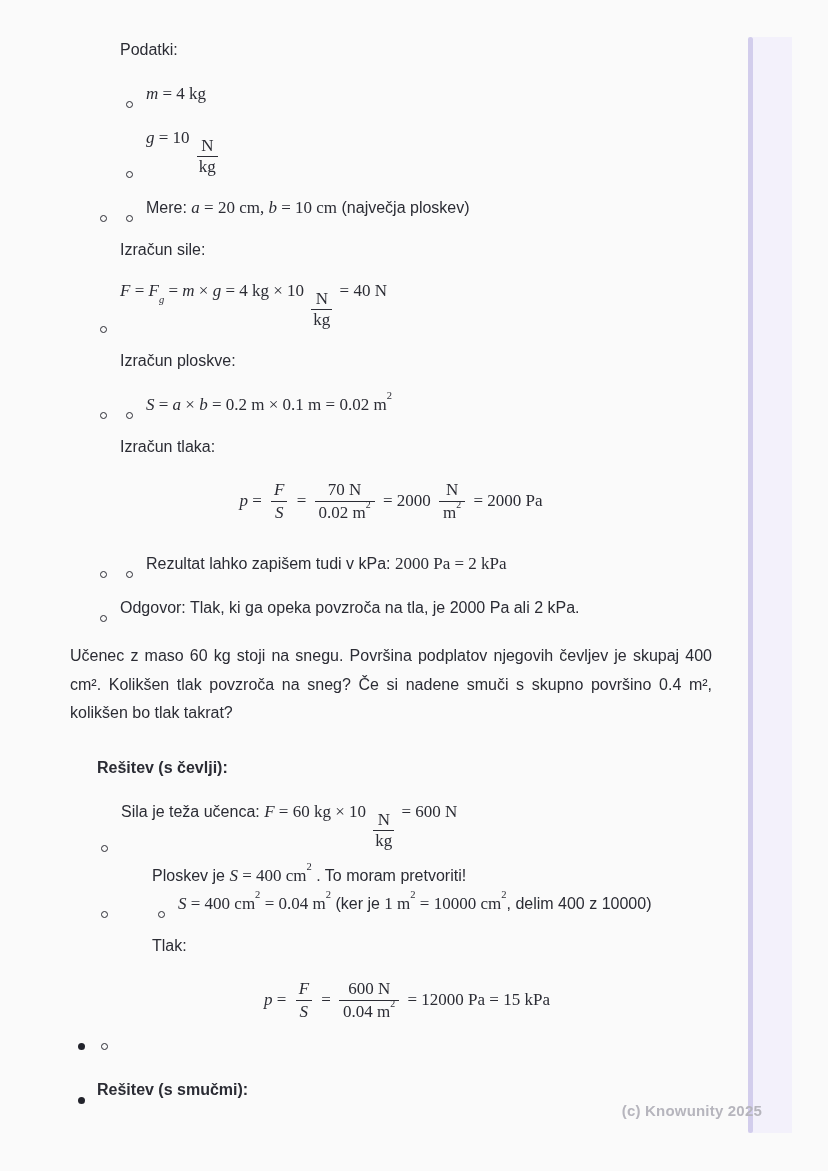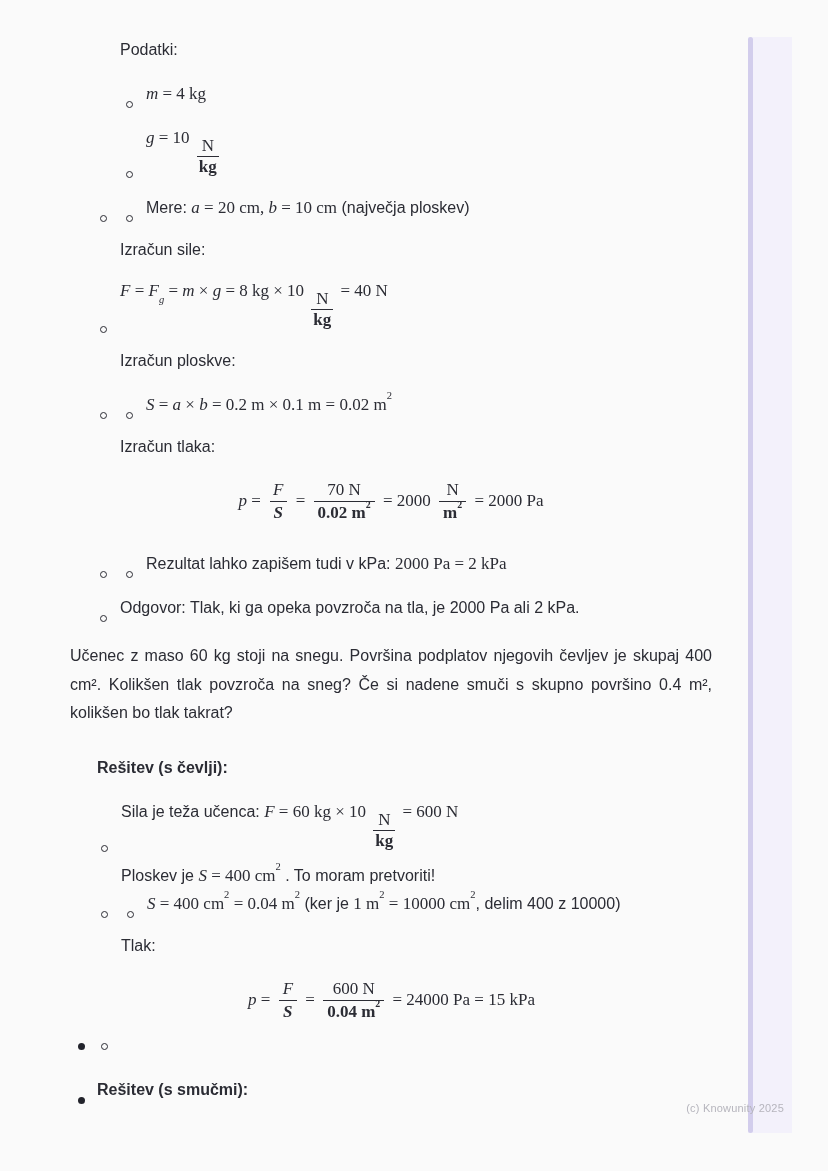--- a/index.html
+++ b/index.html
@@ -19,44 +19,44 @@
   .dot{width:7px;height:7px;background:#22232b;border-radius:50%;margin-top:10px;}
   
   ul.c2{padding-left:30px;}
   ul.sub{padding-left:6px;margin-top:16px;}
   ul.c1{padding-left:8px;margin-top:26px;}
   ul.c2n{padding-left:4px;margin-top:16px;}
   ul.tight{padding-left:6px;margin-top:0;}
   ul.c2 > li + li{margin-top:14px;}
   ul.sub > li + li{margin-top:16px;}
   ul.c1 > li + li{margin-top:26px;}
-  ul.c2n > li + li{margin-top:10px;}
+  ul.c2n > li + li{margin-top:10px;gap:31px;}
   ul.tight > li{margin-top:0 !important;}
   
   .r-t{font-family:"Liberation Sans",sans-serif;}
   .r-m{font-family:"Liberation Serif",serif;font-size:17px;}
   .r-i{font-family:"Liberation Serif",serif;font-size:17px;font-style:italic;}
   .line sup{font-size:0.66em;line-height:0;position:relative;top:-0.45em;font-family:"Liberation Serif",serif;}
   .line sub{font-size:0.66em;line-height:0;position:relative;top:0.28em;font-family:"Liberation Serif",serif;font-style:italic;}
   .frac{display:inline-flex;flex-direction:column;align-items:center;text-align:center;
         vertical-align:-0.7em;font-family:"Liberation Serif",serif;font-size:11.5px;
         line-height:1.2;margin:0 3px;}
   .fnum{padding:0 2px;}
-  .fden{border-top:1px solid currentColor;padding:0 2px;font-weight:bold;}
+  .fden{border-top:1px solid currentColor;padding:0 2px;}
   .loose-math{margin:12px 0 2px;line-height:30px;}
   .dmath{text-align:center;margin:18px 0 26px -50px;font-size:17px;line-height:1.25;}
   .dmath .frac{font-size:15px;vertical-align:middle;margin:0 4px;}
   .dmath .fnum,.dmath .fden{padding:1px 4px;}
   .bold{font-weight:700;}
   .primer{font-weight:700;font-size:16.5px;margin:26px 0 0;line-height:28px;}
   .para{margin:20px 0 26px;text-align:justify;line-height:28.5px;}
   
   .scroll-track{position:absolute;left:748px;top:37px;width:44px;height:1096px;}
   .scroll-thumb{position:absolute;left:0;top:0;width:5px;height:100%;border-radius:3px;}
-  .footer{position:absolute;right:44px;top:1102px;font-size:11px;letter-spacing:0.2px;color:#b6b5bd;z-index:3;}
+  .footer{position:absolute;right:66px;top:1102px;font-size:15px;letter-spacing:0.2px;color:#b6b5bd;z-index:3;font-weight:bold;}
 </style>
 </head>
 <body style="background: rgb(250, 250, 250); color: rgb(43, 44, 52);">
 
 <div class="content">
 
   <ul class="c2">
     <li>
       <span class="mk">
           <span class="ring"></span>
@@ -94,21 +94,21 @@
         </ul>
       </div>
     </li>
 
     <li>
       <span class="mk">
           <span class="ring"></span>
         </span>
       <div class="li-body">
         <span class="line">Izračun sile:</span>
-        <div class="loose-math line"><span class="r-i">F</span><span class="r-m"> = </span><span class="r-i">F</span><sub>g</sub><span class="r-m"> = </span><span class="r-i">m</span><span class="r-m"> × </span><span class="r-i">g</span><span class="r-m"> = 8 kg × 10 </span><span class="frac">
+        <div class="loose-math line"><span class="r-i">F</span><span class="r-m"> = </span><span class="r-i">F</span><sub>g</sub><span class="r-m"> = </span><span class="r-i">m</span><span class="r-m"> × </span><span class="r-i">g</span><span class="r-m"> = 4 kg × 10 </span><span class="frac">
               <span class="fnum"><span class="r-m">N</span></span>
               <span class="fden"><span class="r-m">kg</span></span>
             </span><span class="r-m"> = 40 N</span></div>
       </div>
     </li>
 
     <li>
       <span class="mk">
           <span class="ring"></span>
         </span>
@@ -211,21 +211,21 @@
                 <span class="ring"></span>
               </span>
             <div class="li-body">
               <span class="line">Tlak:</span>
               <div class="dmath line"><span class="r-i">p</span><span class="r-m"> = </span><span class="frac">
                     <span class="fnum"><span class="r-i">F</span></span>
                     <span class="fden"><span class="r-i">S</span></span>
                   </span><span class="r-m"> = </span><span class="frac">
                     <span class="fnum"><span class="r-m">600 N</span></span>
                     <span class="fden"><span class="r-m">0.04 m</span><sup>2</sup></span>
-                  </span><span class="r-m"> = 24000 Pa = 15 kPa</span></div>
+                  </span><span class="r-m"> = 12000 Pa = 15 kPa</span></div>
             </div>
           </li>
         </ul>
       </div>
     </li>
 
     <li>
       <span class="mk mk-disc">
           <span class="dot"></span>
         </span>

